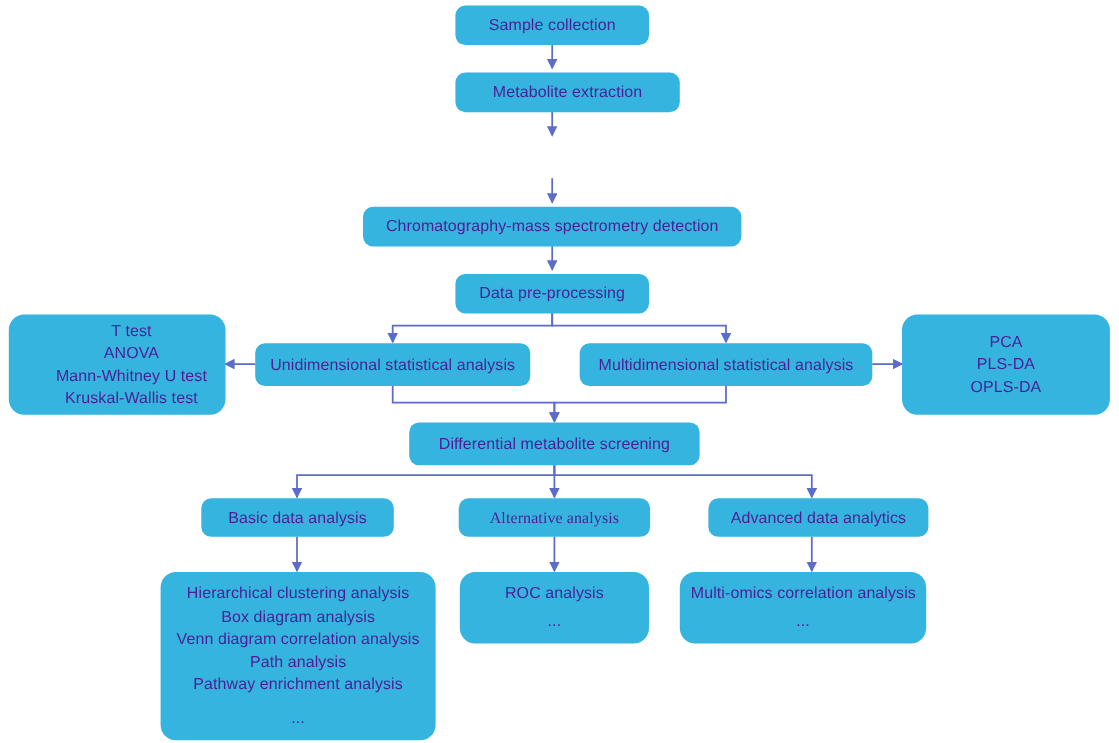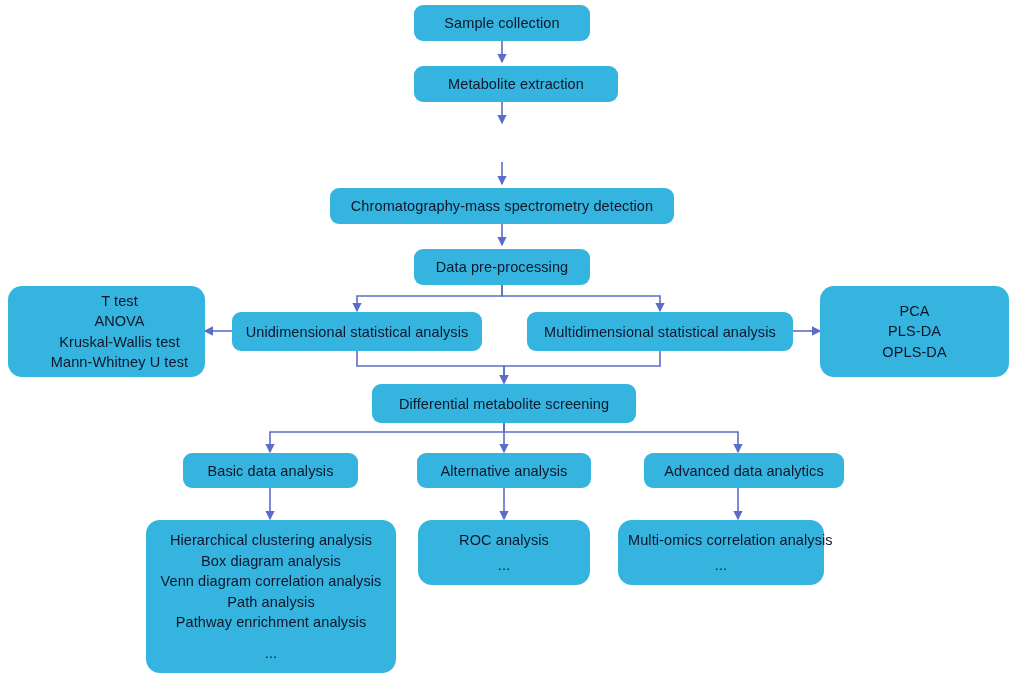--- a/index.html
+++ b/index.html
@@ -14,21 +14,21 @@
     height: 675px;
     background: #ffffff;
     font-family: "Liberation Sans", sans-serif;
     overflow: hidden;
   }
   .node {
     position: absolute;
     box-sizing: border-box;
     background: #35B4E0;
     border-radius: 9px;
-    color: #0f172a;
+    color: #4c1d95;
     display: flex;
     flex-direction: column;
     align-items: center;
     justify-content: center;
     text-align: center;
     font-size: 14.5px;
     line-height: 20px;
     padding: 4px 10px;
     letter-spacing: 0.1px;
     z-index: 2;
@@ -116,39 +116,39 @@
     <span class="line">Unidimensional statistical analysis</span>
   </div>
 
   <div class="node" style="left:527px; top:312px; width:266px; height:39px;">
     <span class="line">Multidimensional statistical analysis</span>
   </div>
 
   <div class="node multiline" style="left:8px; top:286px; width:197px; height:91px;padding-left:36px;">
     <span class="line">T test</span>
     <span class="line">ANOVA</span>
+    <span class="line">Mann-Whitney U test</span>
     <span class="line">Kruskal-Wallis test</span>
-    <span class="line">Mann-Whitney U test</span>
   </div>
 
   <div class="node multiline" style="left:820px; top:286px; width:189px; height:91px;">
     <span class="line">PCA</span>
     <span class="line">PLS-DA</span>
     <span class="line">OPLS-DA</span>
   </div>
 
   <div class="node" style="left:372px; top:384px; width:264px; height:39px;">
     <span class="line">Differential metabolite screening</span>
   </div>
 
   <div class="node" style="left:183px; top:453px; width:175px; height:35px;">
     <span class="line">Basic data analysis</span>
   </div>
 
-  <div class="node" style="left:417px; top:453px; width:174px; height:35px;">
+  <div class="node" style="left:417px; top:453px; width:174px; height:35px;font-family:Liberation Serif, serif;">
     <span class="line">Alternative analysis</span>
   </div>
 
   <div class="node" style="left:644px; top:453px; width:200px; height:35px;">
     <span class="line">Advanced data analytics</span>
   </div>
 
   <div class="node multiline" style="left:146px; top:520px; width:250px; height:153px; padding:8px 14px;">
     <span class="line">Hierarchical clustering analysis</span>
     <span class="line">Box diagram analysis</span>
@@ -156,18 +156,18 @@
     <span class="line">Path analysis</span>
     <span class="line">Pathway enrichment analysis</span>
     <span class="dots" style="margin-top:10px;">...</span>
   </div>
 
   <div class="node multiline" style="left:418px; top:520px; width:172px; height:65px;">
     <span class="line">ROC analysis</span>
     <span class="dots" style="margin-top:4px;">...</span>
   </div>
 
-  <div class="node multiline" style="left:618px; top:520px; width:206px; height:65px;align-items:center;">
+  <div class="node multiline" style="left:618px; top:520px; width:224px; height:65px;align-items:center;">
     <span class="line">Multi-omics correlation analysis</span>
     <span class="dots" style="margin-top:4px;">...</span>
   </div>
 
 </div>
 
 </body></html>

